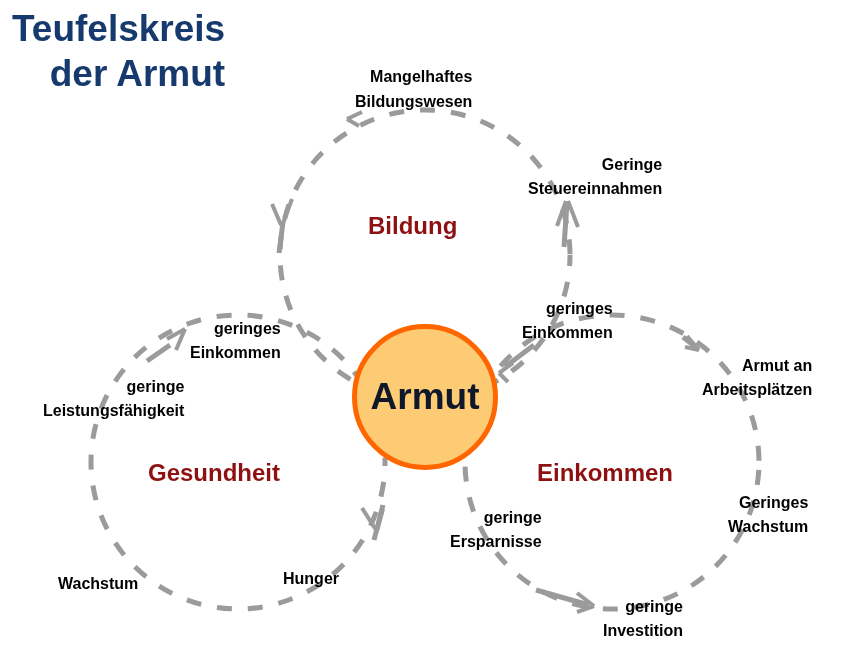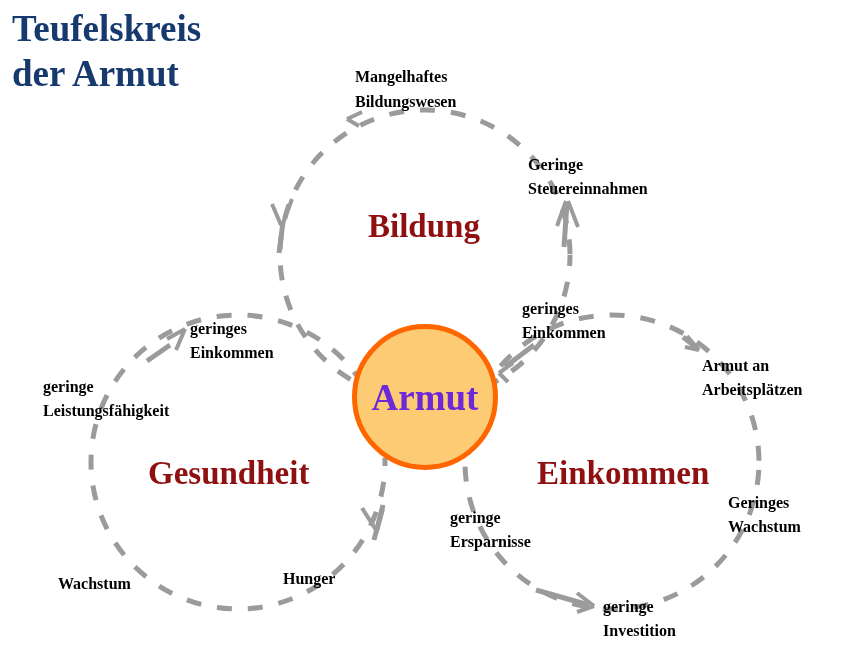--- a/index.html
+++ b/index.html
@@ -1,21 +1,22 @@
 <!DOCTYPE html>
 <html><head>
 <meta charset="utf-8">
 <style>
   html,body{margin:0;padding:0;background:#fff;}
   #stage{
     position:relative;
     width:858px;height:653px;
     background:#fff;
-    font-family:Liberation Serif, serif;
+    font-family:Liberation Sans, sans-serif;
     overflow:hidden;
+    text-align:right;
     --navy:#173A6E;
     --dark-red:#8E1010;
     --orange-border:#FF6600;
     --orange-fill:#FCCB73;
     --gray:#9B9B9B;
   }
   #diagram-svg{position:absolute;left:0;top:0;width:858px;height:653px;}
   .dashed-circle{fill:none;stroke:var(--gray);stroke-width:5;stroke-dasharray:15 16;}
   .arrow line{stroke:var(--gray);stroke-width:5;stroke-linecap:butt;}
   .arrow .thin{stroke-width:4;}
@@ -23,21 +24,21 @@
     position:absolute;
     color:#000;
     font-size:16px;
     font-weight:bold;
     line-height:24px;
     white-space:pre-line;
   }
   .circle-title{
     position:absolute;
     color:var(--dark-red);
-    font-size:33px;
+    font-size:24px;
     font-weight:bold;
     line-height:28px;
     white-space:nowrap;
   }
   #page-title{
     position:absolute;
     left:12px;top:6px;
     color:var(--navy);
     font-size:37px;
     font-weight:bold;
@@ -47,21 +48,21 @@
   #armut-circle{
     position:absolute;
     left:352px;top:324px;
     width:136px;height:136px;
     background:var(--orange-fill);
     border:5px solid var(--orange-border);
     border-radius:50%;
     display:flex;align-items:center;justify-content:center;
   }
   #armut-label{
-    color:#6d28d9;
+    color:#0f172a;
     font-size:37px;
     font-weight:bold;
   }
   
   #lbl-mangelhaftes{left:355px;top:64px;line-height:25px;}
   #lbl-mangelnde{left:198px;top:144px;line-height:25px;}
   #lbl-steuereinnahmen{left:528px;top:153px;}
   #lbl-einkommen-links{left:190px;top:317px;}
   #lbl-leistungsfaehigkeit{left:43px;top:375px;}
   #lbl-einkommen-rechts{left:522px;top:297px;}

